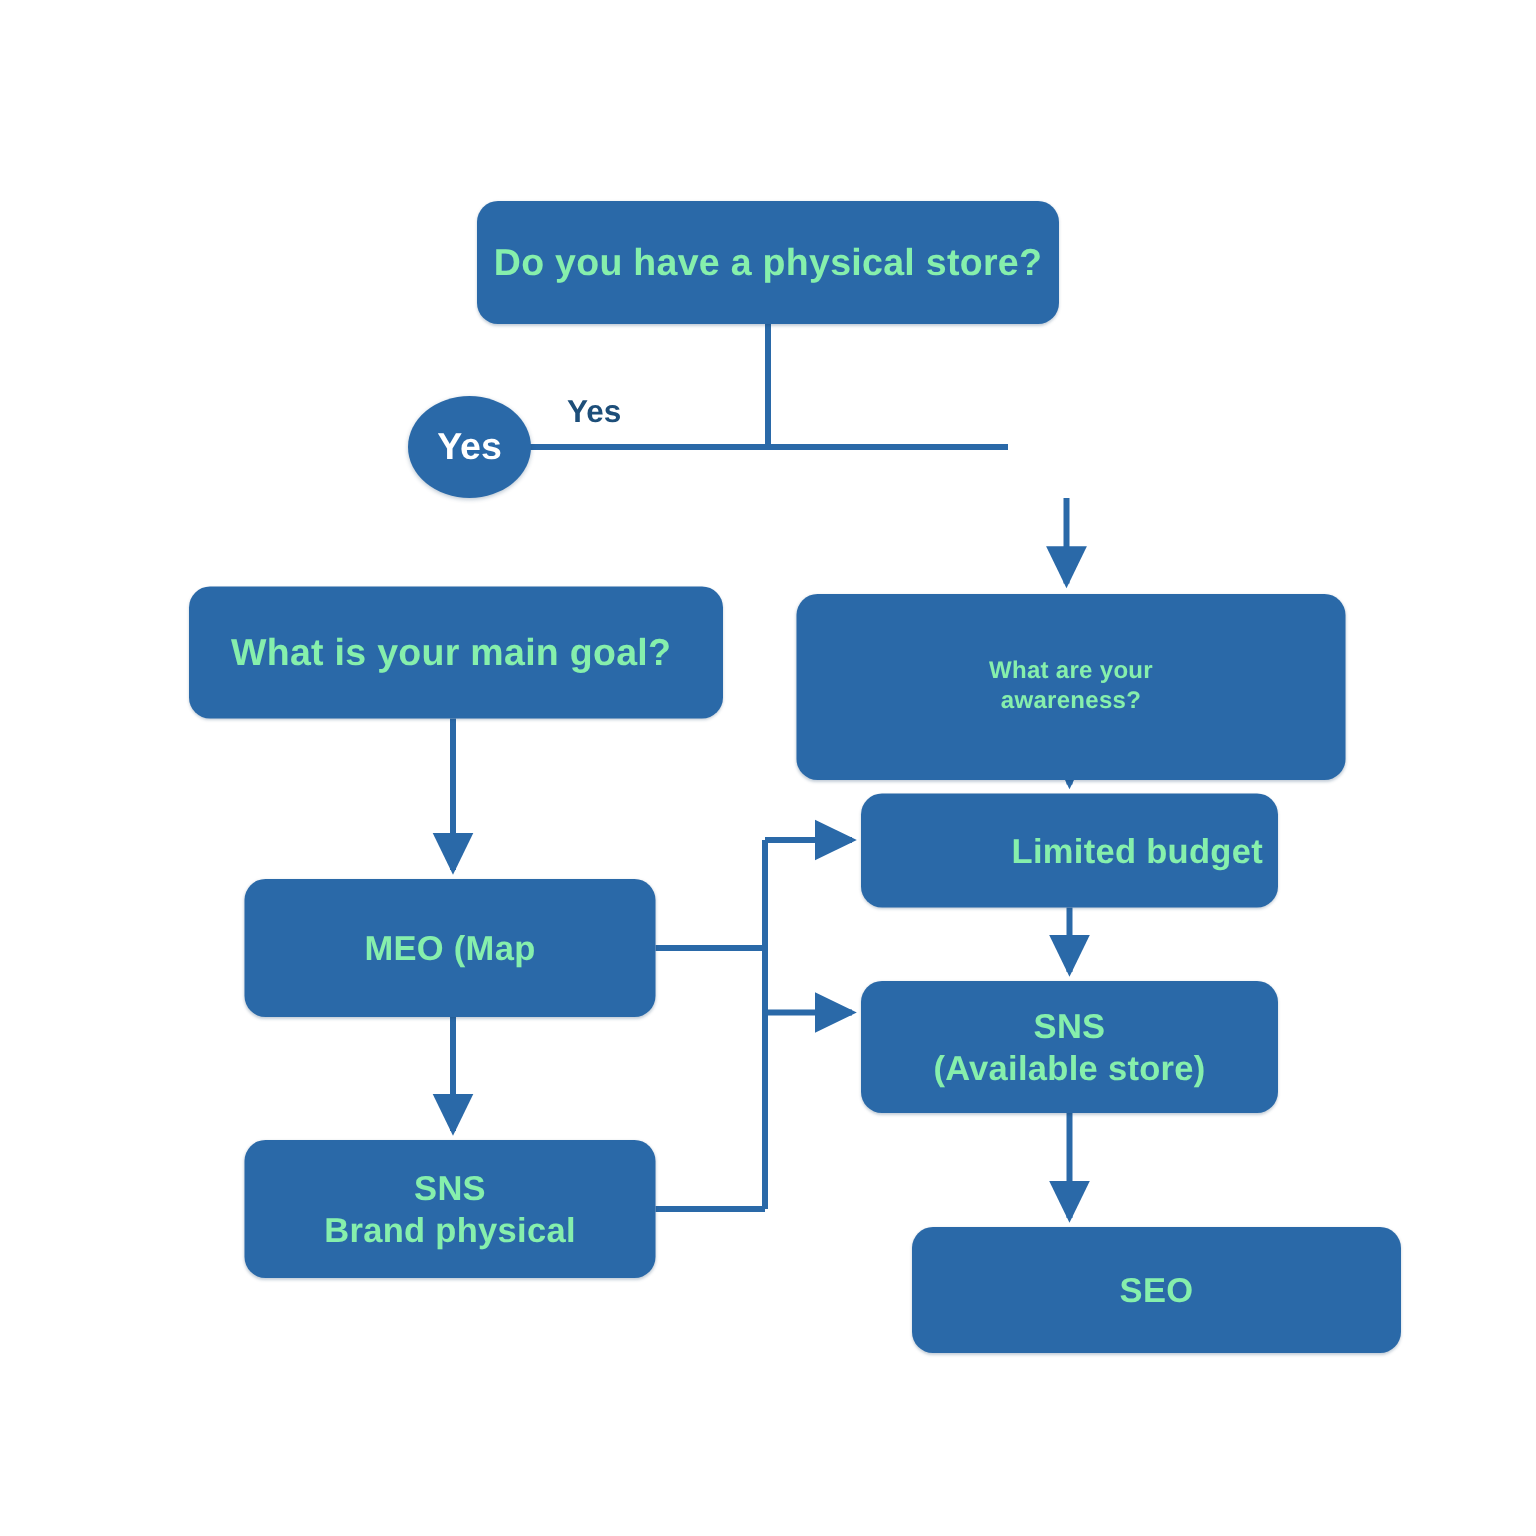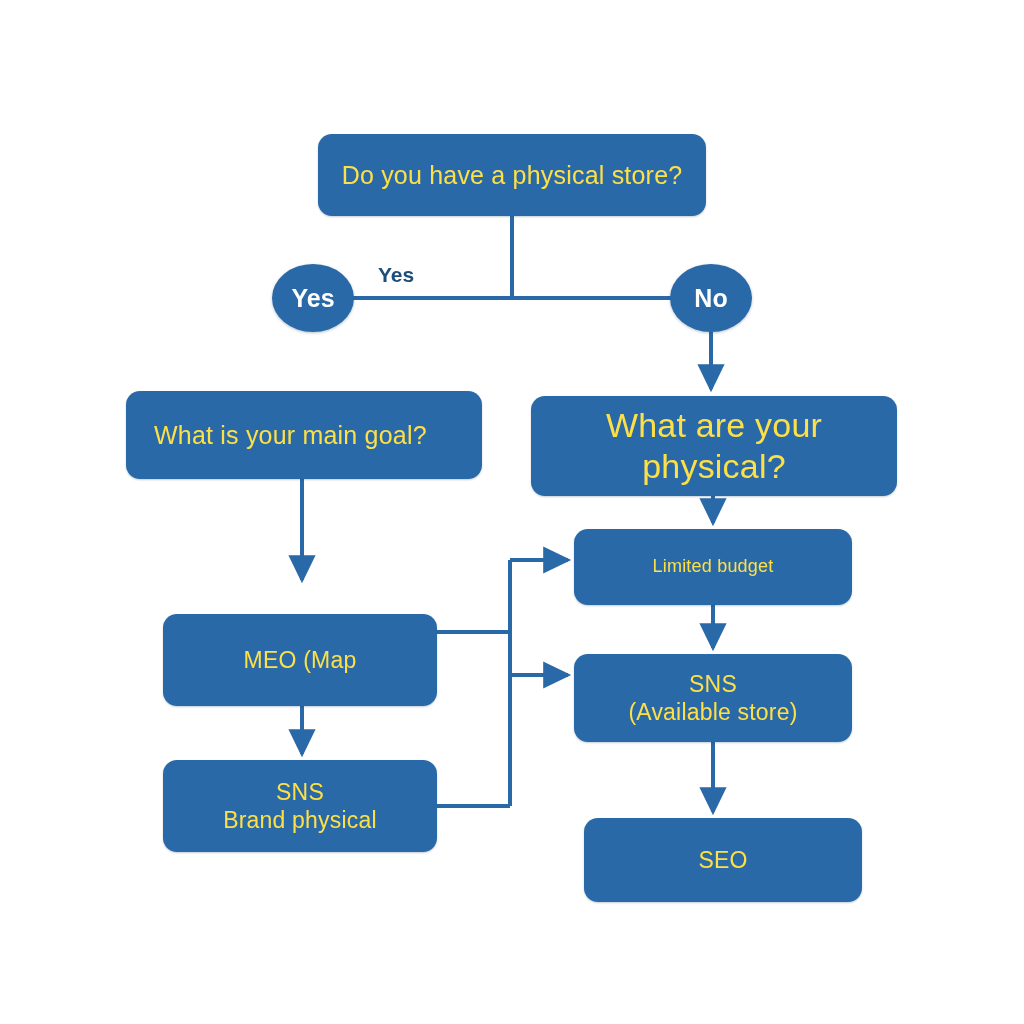--- a/index.html
+++ b/index.html
@@ -22,27 +22,27 @@
   #edges {
     position: absolute;
     left: 0;
     top: 0;
     width: 1024px;
     height: 1024px;
   }
   .node {
     position: absolute;
     background: #2a69a8;
-    color: #fde047;
+    color: #86efac;
     border-radius: 14px;
     display: flex;
     align-items: center;
     justify-content: center;
     text-align: center;
-    font-weight: normal;
+    font-weight: bold;
     line-height: 1.22;
     letter-spacing: 0.2px;
     box-sizing: border-box;
     padding: 6px 10px;
     box-shadow: 0 1px 2px rgba(20,60,100,0.25);
     z-index: 2;
   }
   .circle {
     position: absolute;
     background: #2a69a8;
@@ -64,26 +64,26 @@
     font-size: 21px;
     z-index: 3;
     white-space: nowrap;
   }
 
   
   #node-q-store   { left: 318px; top: 134px;  width: 388px; height: 82px;  font-size: 25px; }
   #circle-yes     { left: 272px; top: 264px;  width: 82px;  height: 68px;  font-size: 25px; }
   #circle-no      { left: 670px; top: 264px;  width: 82px;  height: 68px;  font-size: 25px; }
   #node-q-goal    { left: 126px; top: 391px;  width: 356px; height: 88px;  font-size: 25px; justify-content: flex-start; padding-left: 28px; }
-  #node-q-res     { left: 531px; top: 396px;  width: 366px; height: 100px;  font-size: 34px; }
-  #node-meo       { left: 163px; top: 586px;  width: 274px; height: 92px;  font-size: 23px; margin-top: 28px; }
+  #node-q-res     { left: 531px; top: 396px;  width: 366px; height: 124px;  font-size: 16px; }
+  #node-meo       { left: 163px; top: 586px;  width: 274px; height: 92px;  font-size: 23px; }
   #node-sns-brand { left: 163px; top: 760px;  width: 274px; height: 92px;  font-size: 23px; }
-  #node-limited   { left: 574px; top: 529px;  width: 278px; height: 76px;  font-size: 18px; }
+  #node-limited   { left: 574px; top: 529px;  width: 278px; height: 76px;  font-size: 23px; justify-content: flex-end; }
   #node-sns-avail { left: 574px; top: 654px;  width: 278px; height: 88px;  font-size: 23px; }
-  #node-seo       { left: 584px; top: 818px;  width: 278px; height: 84px;  font-size: 23px; }
+  #node-seo       { left: 608px; top: 818px;  width: 326px; height: 84px;  font-size: 23px; }
   #node-seo .l2   { font-size: 19px; }
 </style>
 </head>
 <body>
 
 <div id="canvas">
 
   <svg id="edges" viewBox="0 0 1024 1024" xmlns="http://www.w3.org/2000/svg">
     <defs>
       <marker id="arrowhead" markerWidth="8" markerHeight="8" refX="6.2" refY="4" orient="auto" markerUnits="strokeWidth">
@@ -119,34 +119,31 @@
   </svg>
 
   <div class="node" id="node-q-store">
     <span>Do you have a physical store?</span>
   </div>
 
   <div class="circle" id="circle-yes">
     <span>Yes</span>
   </div>
 
-  <div class="circle" id="circle-no">
-    <span>No</span>
-  </div>
 
   <div class="edge-label" style="left:378px; top:263px;">Yes</div>
 
   <div class="node" id="node-q-goal">
     <span>What is your main goal?</span>
   </div>
 
   <div class="node" id="node-q-res">
     <div>
       <div>What are your</div>
-      <div>physical?</div>
+      <div>awareness?</div>
     </div>
   </div>
 
   <div class="node" id="node-meo">
     <div>
       <div>MEO (Map</div>
     </div>
   </div>
 
   <div class="node" id="node-sns-brand">

